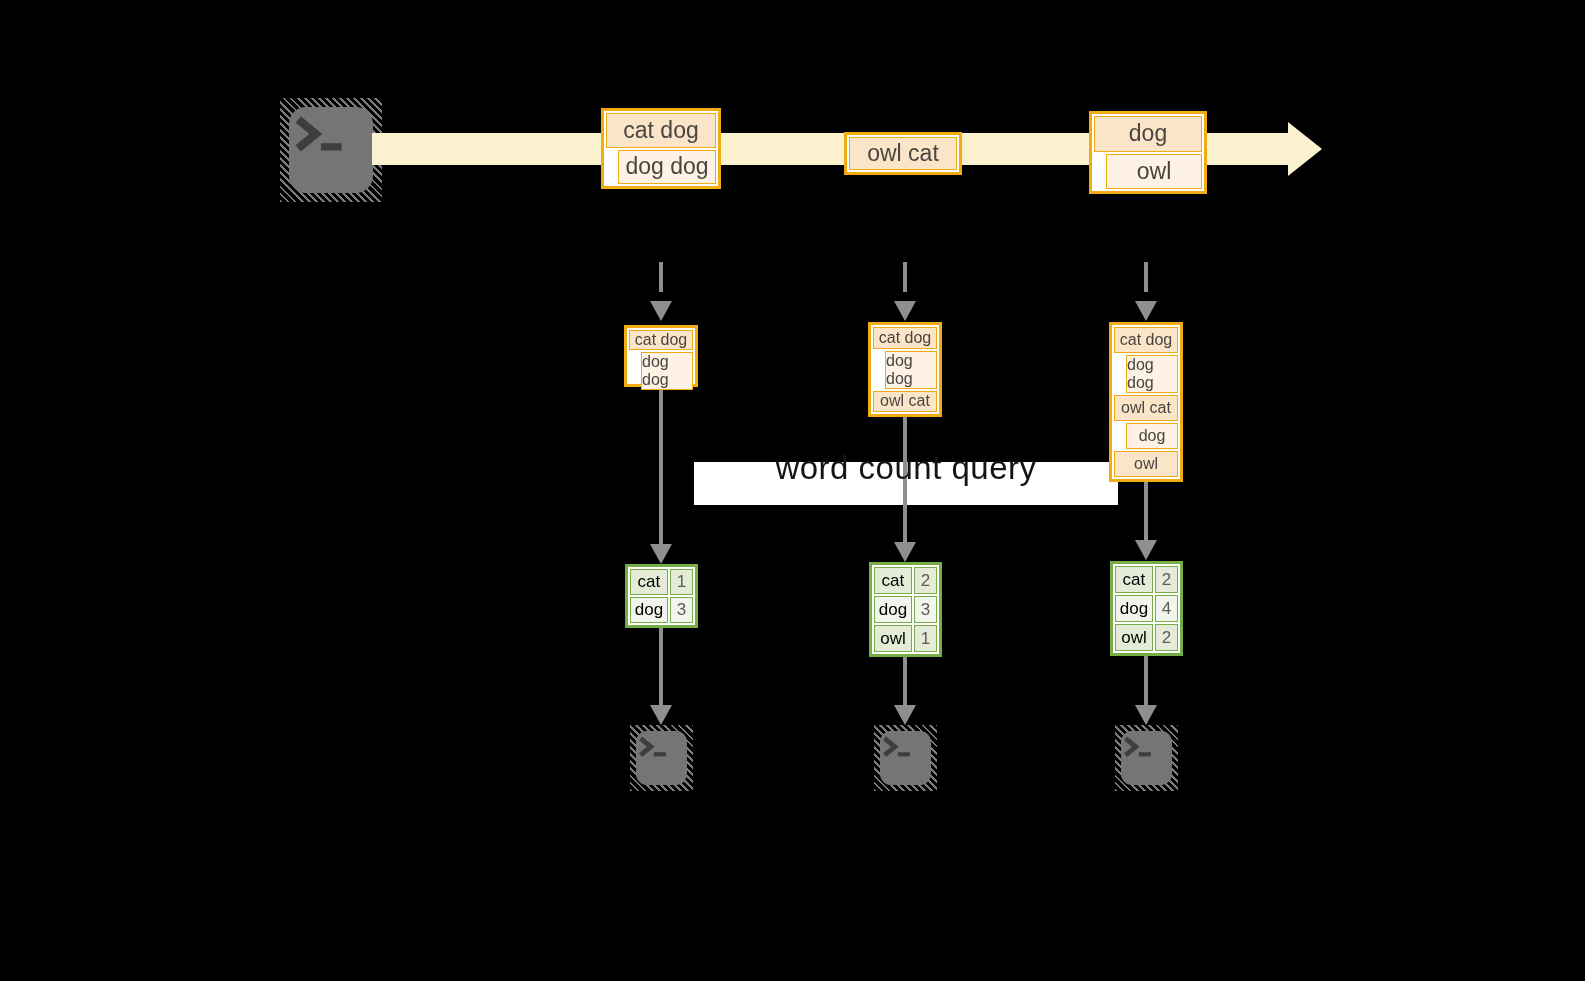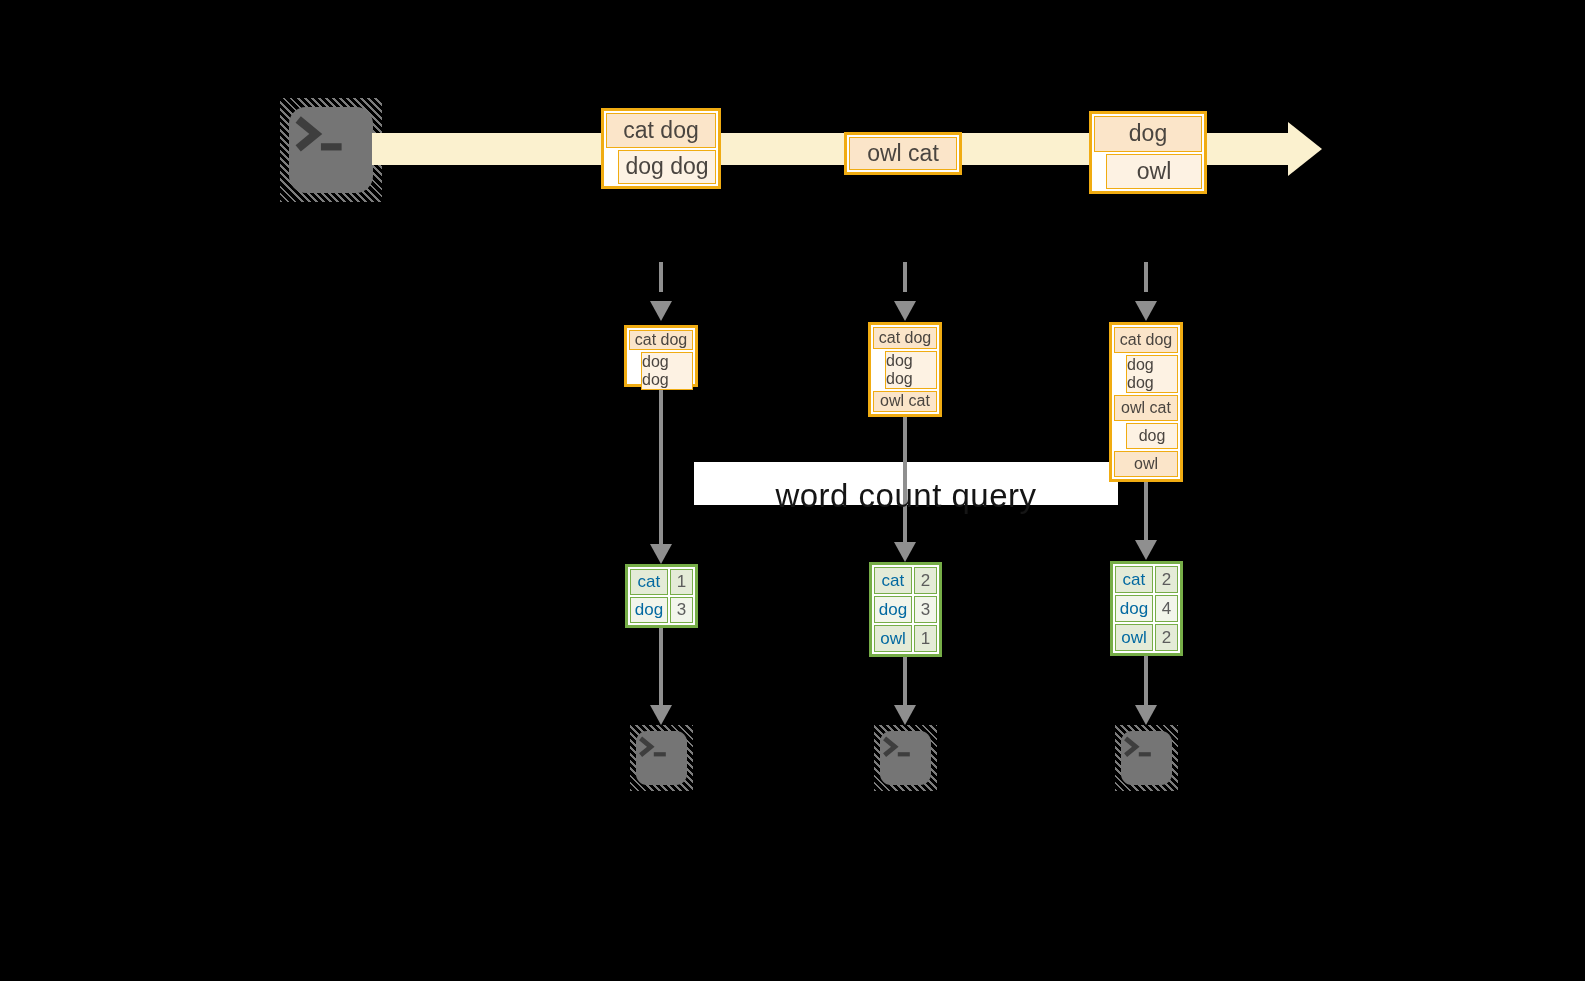--- a/index.html
+++ b/index.html
@@ -40,35 +40,35 @@
   .peach { background:var(--peach-fill,#fbe5c9); }
   .cream { background:var(--cream-fill,#fdf2e3);margin-left:12px; }
 
   
   .gtable { position:absolute; box-sizing:border-box; background:#fff;
           border:3px solid var(--green-border,#76ad47); padding:2px;
           display:flex; flex-direction:column; gap:2px; z-index:4; font-size:17px; }
   .grow { flex:1; display:flex; gap:2px; }
   .gcell { border:1px solid var(--green-border,#76ad47);
           display:flex; align-items:center; justify-content:center; }
-  .gcell.word { flex:1.7; color:#0369a1; }
+  .gcell.word { flex:1.7; color:#000000; }
   .gcell.num  { flex:1;   color:#5c5c5c; }
   .g1 { background:var(--sage-fill,#e4ebd7); }
   .g2 { background:var(--sage-light-fill,#f2f5eb); }
 
   
   .vline { position:absolute; width:4px; background:var(--arrow-gray,#8f8f8f); z-index:2; }
   .ahead { position:absolute; width:0; height:0; z-index:2;
            border-left:11px solid transparent; border-right:11px solid transparent;
            border-top:20px solid var(--arrow-gray,#8f8f8f); }
 
   
   .banner-bg  { position:absolute; left:694px; top:462px; width:424px; height:43px;
                 background:#ffffff; z-index:1; }
-  .banner-txt { position:absolute; left:694px; top:474px; width:424px; height:43px;
+  .banner-txt { position:absolute; left:694px; top:446px; width:424px; height:43px;
                 z-index:3; display:flex; align-items:center; justify-content:center;
                 font-size:33px; font-weight:300; color:#151515; letter-spacing:0.5px; }
 </style>
 </head>
 <body>
 
 <div class="stage">
 
   <div class="term big" style="left:280px; top:98px; width:102px; height:104px;">
     <div class="body"></div>

